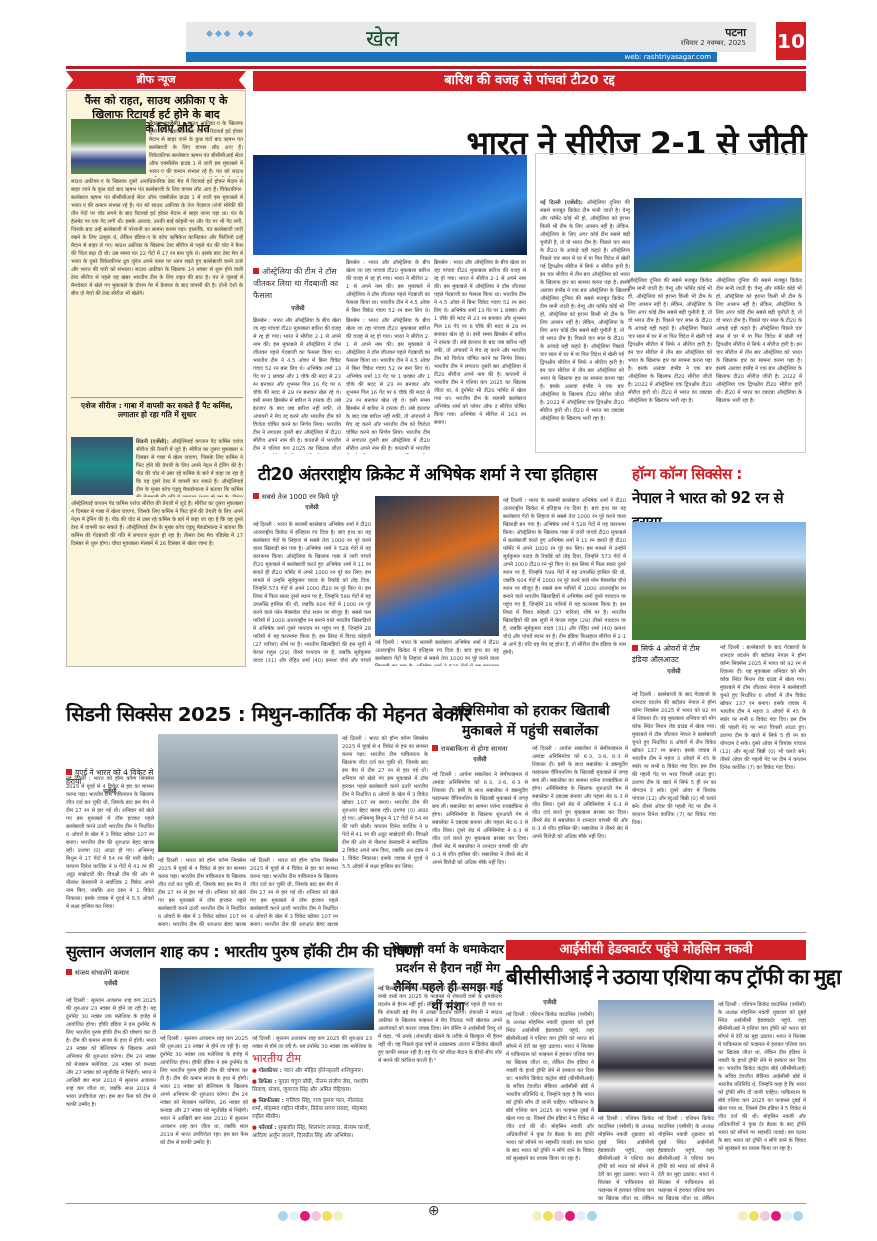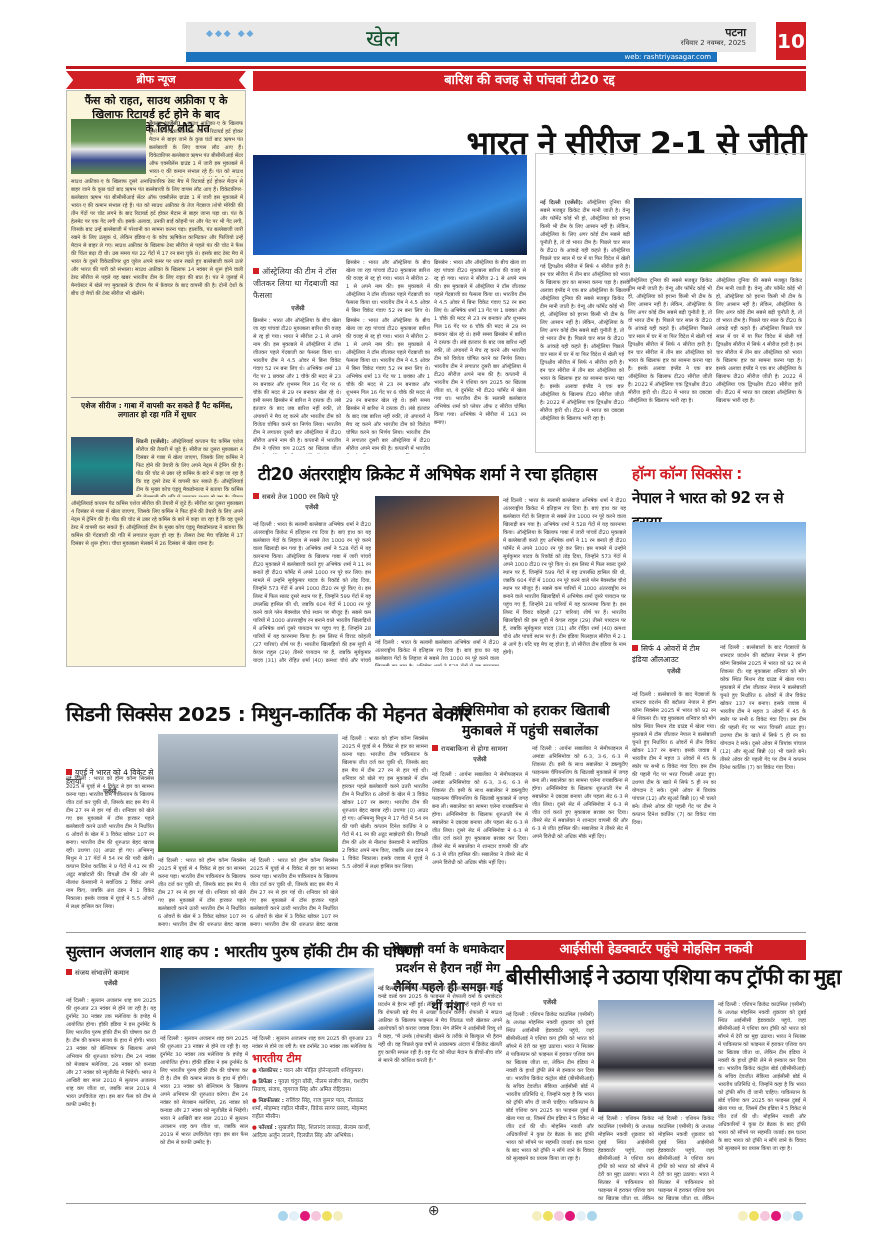--- a/index.html
+++ b/index.html
@@ -142,21 +142,21 @@
 
 <div class="abs bigh" style="left:66px;top:940px;width:310px;font-size:16px;line-height:24px;">सुल्तान अजलान शाह कप : भारतीय पुरुष हॉकी टीम की घोषणा</div>
 <div class="abs" style="left:66px;top:968px;width:90px;font-size:7px;line-height:10px;">
   <span class="sq"></span><span>संजय संभालेंगे कमान</span>
   <div class="agency">एजेंसी</div>
 </div>
 <div class="abs txt" style="left:66px;top:996px;width:90px;height:205px;">नई दिल्ली : सुल्तान अजलान शाह कप 2025 की शुरुआत 23 नवंबर से होने जा रही है। यह टूर्नामेंट 30 नवंबर तक मलेशिया के इपोह में आयोजित होगा। हॉकी इंडिया ने इस टूर्नामेंट के लिए भारतीय पुरुष हॉकी टीम की घोषणा कर दी है। टीम की कमान संजय के हाथ में होगी। भारत 23 नवंबर को बेल्जियम के खिलाफ अपने अभियान की शुरुआत करेगा। टीम 24 नवंबर को मेजबान मलेशिया, 26 नवंबर को कनाडा और 27 नवंबर को न्यूजीलैंड से भिड़ेगी। भारत ने आखिरी बार साल 2010 में सुल्तान अजलान शाह कप जीता था, जबकि साल 2019 में भारत उपविजेता रहा। इस बार फैंस को टीम से काफी उम्मीद है।</div>
 <div class="abs photo ph-hockey" style="left:160px;top:968px;width:214px;height:62px;"></div>
 <div class="abs txt" style="left:160px;top:1034px;width:88px;height:167px;">नई दिल्ली : सुल्तान अजलान शाह कप 2025 की शुरुआत 23 नवंबर से होने जा रही है। यह टूर्नामेंट 30 नवंबर तक मलेशिया के इपोह में आयोजित होगा। हॉकी इंडिया ने इस टूर्नामेंट के लिए भारतीय पुरुष हॉकी टीम की घोषणा कर दी है। टीम की कमान संजय के हाथ में होगी। भारत 23 नवंबर को बेल्जियम के खिलाफ अपने अभियान की शुरुआत करेगा। टीम 24 नवंबर को मेजबान मलेशिया, 26 नवंबर को कनाडा और 27 नवंबर को न्यूजीलैंड से भिड़ेगी। भारत ने आखिरी बार साल 2010 में सुल्तान अजलान शाह कप जीता था, जबकि साल 2019 में भारत उपविजेता रहा। इस बार फैंस को टीम से काफी उम्मीद है।</div>
 <div class="abs txt" style="left:252px;top:1034px;width:120px;height:14px;">नई दिल्ली : सुल्तान अजलान शाह कप 2025 की शुरुआत 23 नवंबर से होने जा रही है। यह टूर्नामेंट 30 नवंबर तक मलेशिया के इपोह में आयोजित होगा। हॉकी इंडिया ने इस टूर्नामेंट के लिए भारतीय पुरुष हॉकी टीम की घोषणा कर दी है। टीम की कमान संजय के हाथ में होगी। भारत 23 नवंबर को बेल्जियम के खिलाफ अपने अभियान की शुरुआत करेगा। टीम 24 नवंबर को मेजबान मलेशिया, 26 नवंबर को कनाडा और 27 नवंबर को न्यूजीलैंड से भिड़ेगी। भारत ने आखिरी बार साल 2010 में सुल्तान अजलान शाह कप जीता था, जबकि साल 2019 में भारत उपविजेता रहा। इस बार फैंस को टीम से काफी उम्मीद है।</div>
-<div class="abs" style="left:252px;top:1050px;width:120px;font-size:11px;font-weight:bold;color:#d11f26;">भारतीय टीम</div>
+<div class="abs" style="left:252px;top:1050px;width:120px;font-size:11px;font-weight:normal;color:#d11f26;">भारतीय टीम</div>
 <div class="abs" style="left:252px;top:1066px;width:120px;font-size:5.5px;line-height:8px;color:#444;">
   <div style="margin-bottom:3px"><span style="color:#d11f26">●</span> <b>गोलकीपर :</b> <span>पवन और मोहित होनेनहल्ली शशिकुमार।</span></div>
   <div style="margin-bottom:3px"><span style="color:#d11f26">●</span> <b>डिफेंडर :</b> <span>पूवन्ना चंदुरा बॉबी, नीलम संजीप जेस, यशदीप सिवाच, संजय, जुगराज सिंह और अमित रोहिदास।</span></div>
   <div style="margin-bottom:3px"><span style="color:#d11f26">●</span> <b>मिडफील्डर :</b> <span>राजिंदर सिंह, राज कुमार पाल, नीलकंठ शर्मा, मोहम्मद राहील मौसीन, विवेक सागर प्रसाद, मोहम्मद राहील मौसीन।</span></div>
   <div><span style="color:#d11f26">●</span> <b>फॉरवर्ड :</b> <span>सुखजीत सिंह, शिलानंद लाकड़ा, सेल्वम कार्थी, आदित्य अर्जुन लालगे, दिलप्रीत सिंह और अभिषेक।</span></div>
 </div>
 
 <div class="abs h2" style="left:386px;top:940px;width:124px;font-size:12px;line-height:19px;">शेफाली वर्मा के धमाकेदार प्रदर्शन से हैरान नहीं मेग लैनिंग पहले ही समझ गई थीं मंशा</div>
 <div class="abs txt" style="left:378px;top:984px;width:124px;height:217px;">
   <b>नई दिल्ली (एजेंसी):</b>

